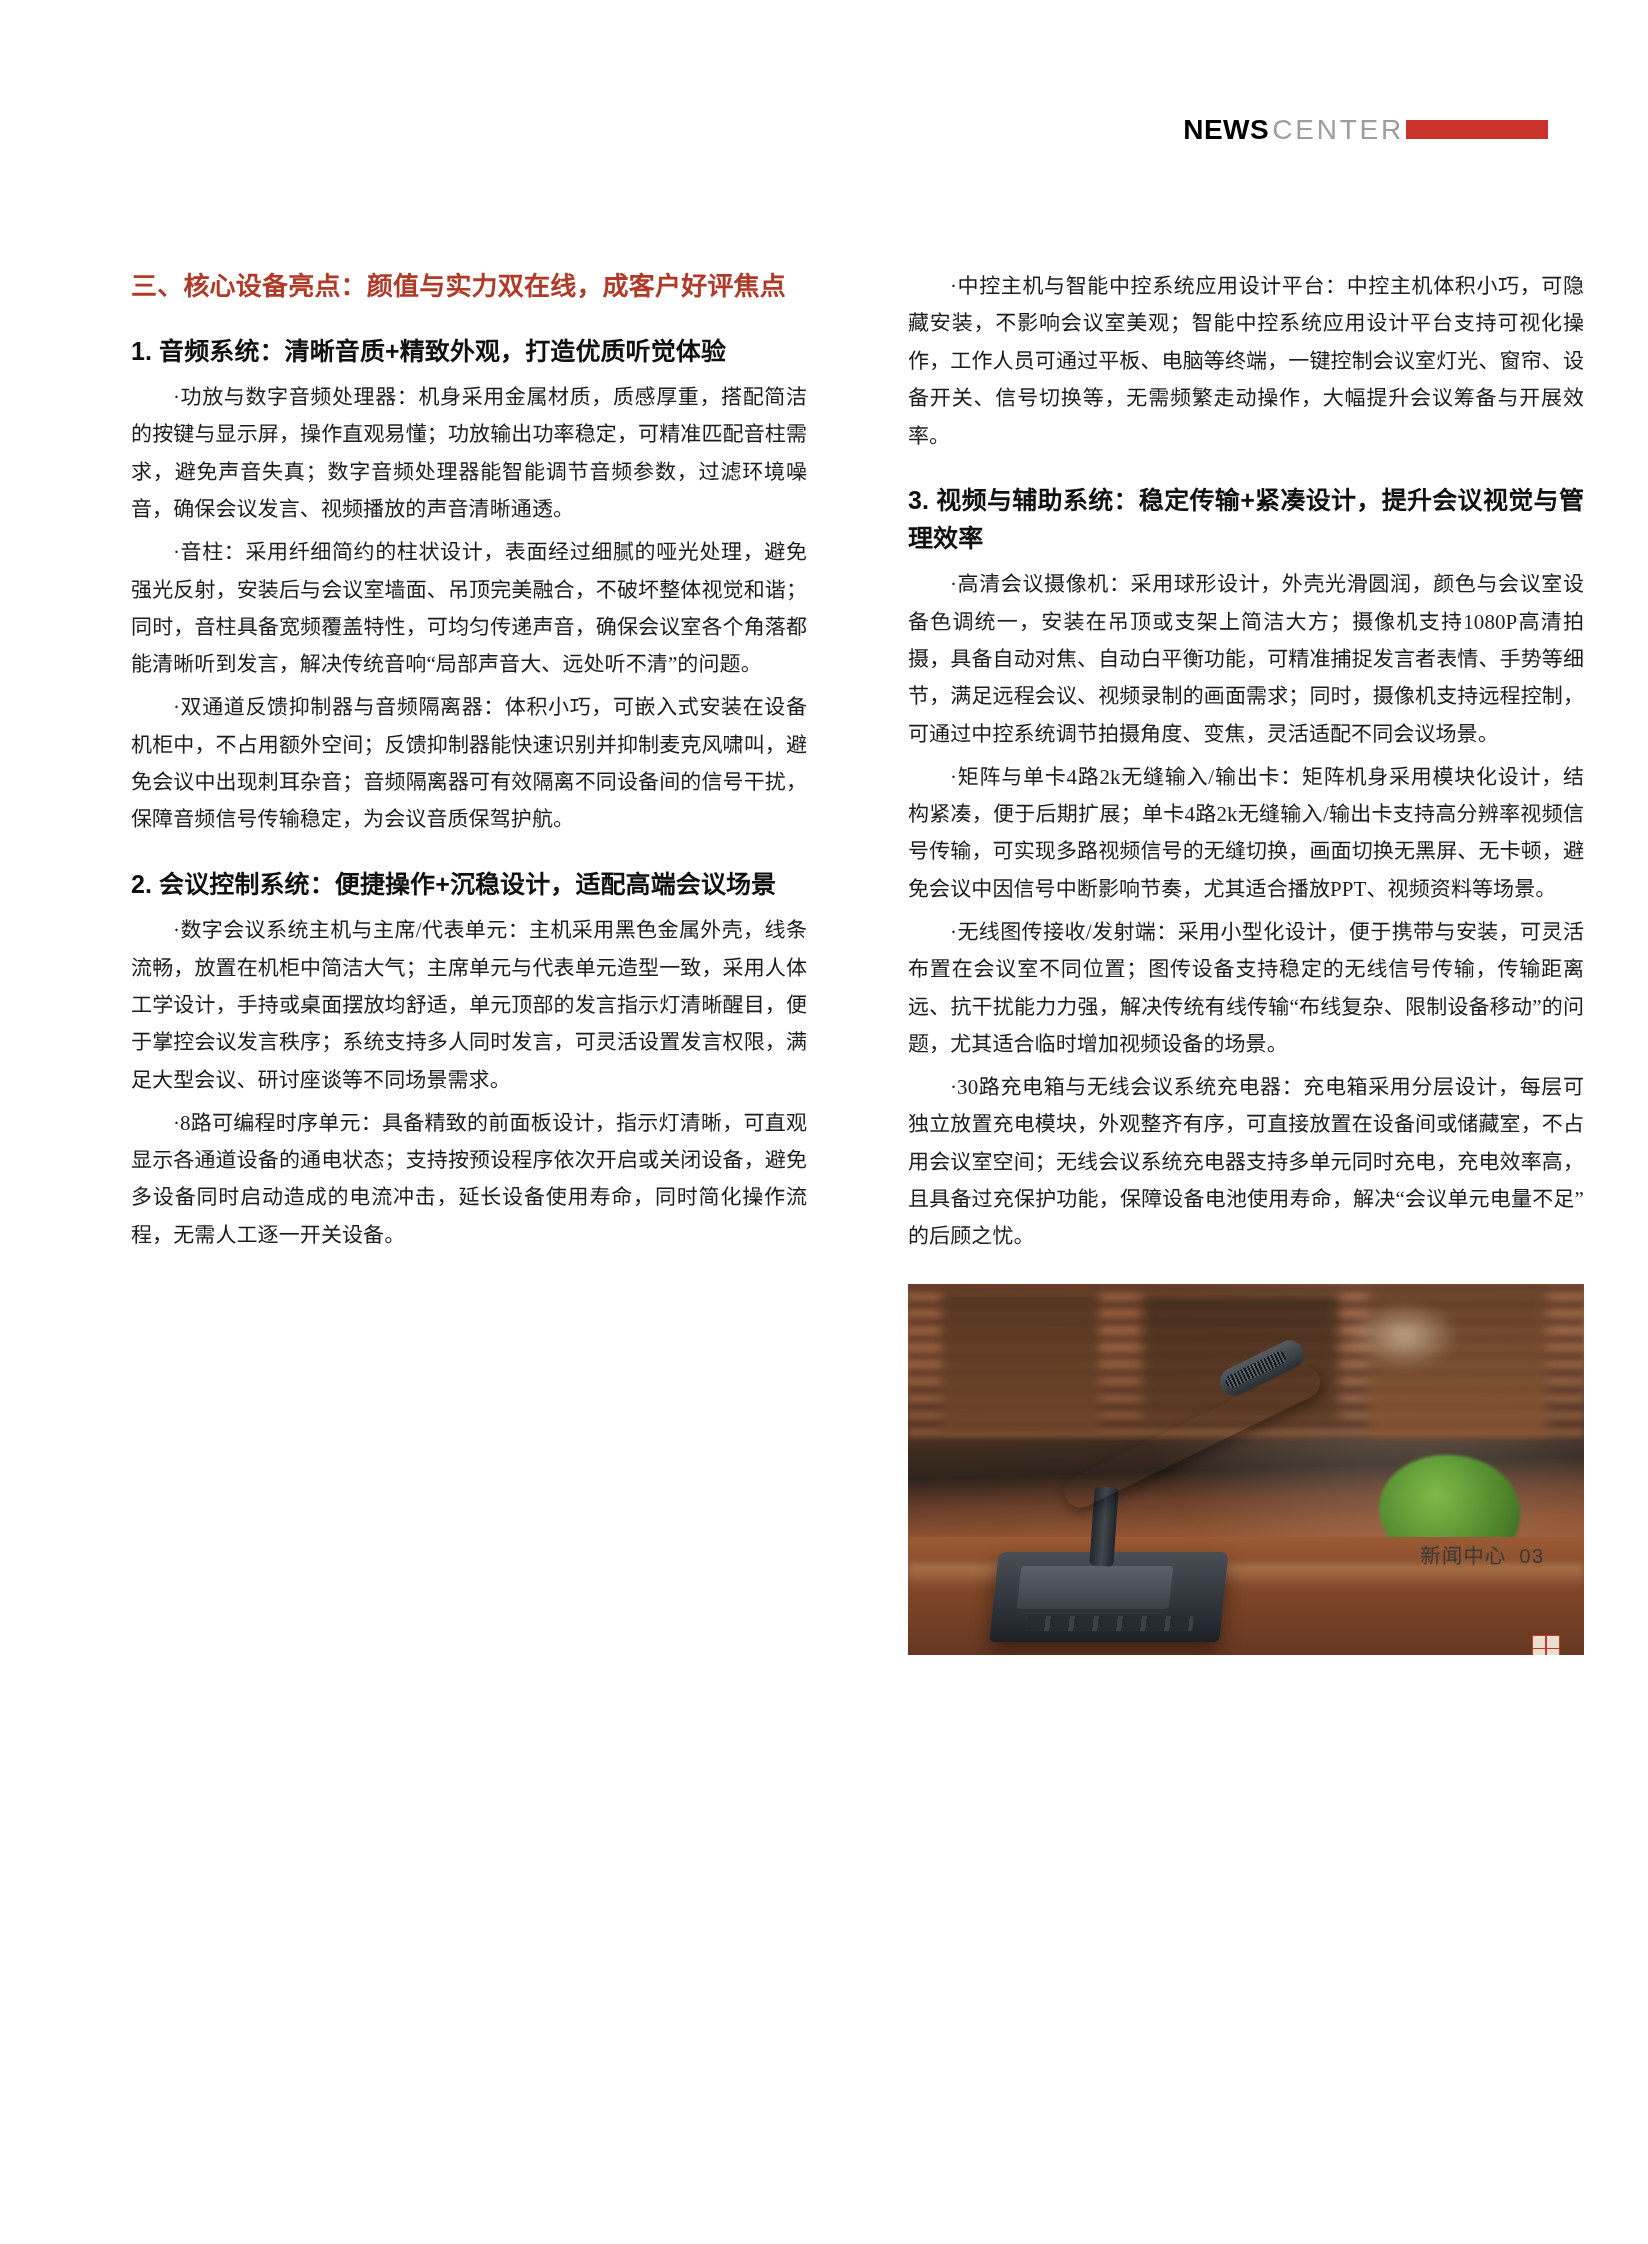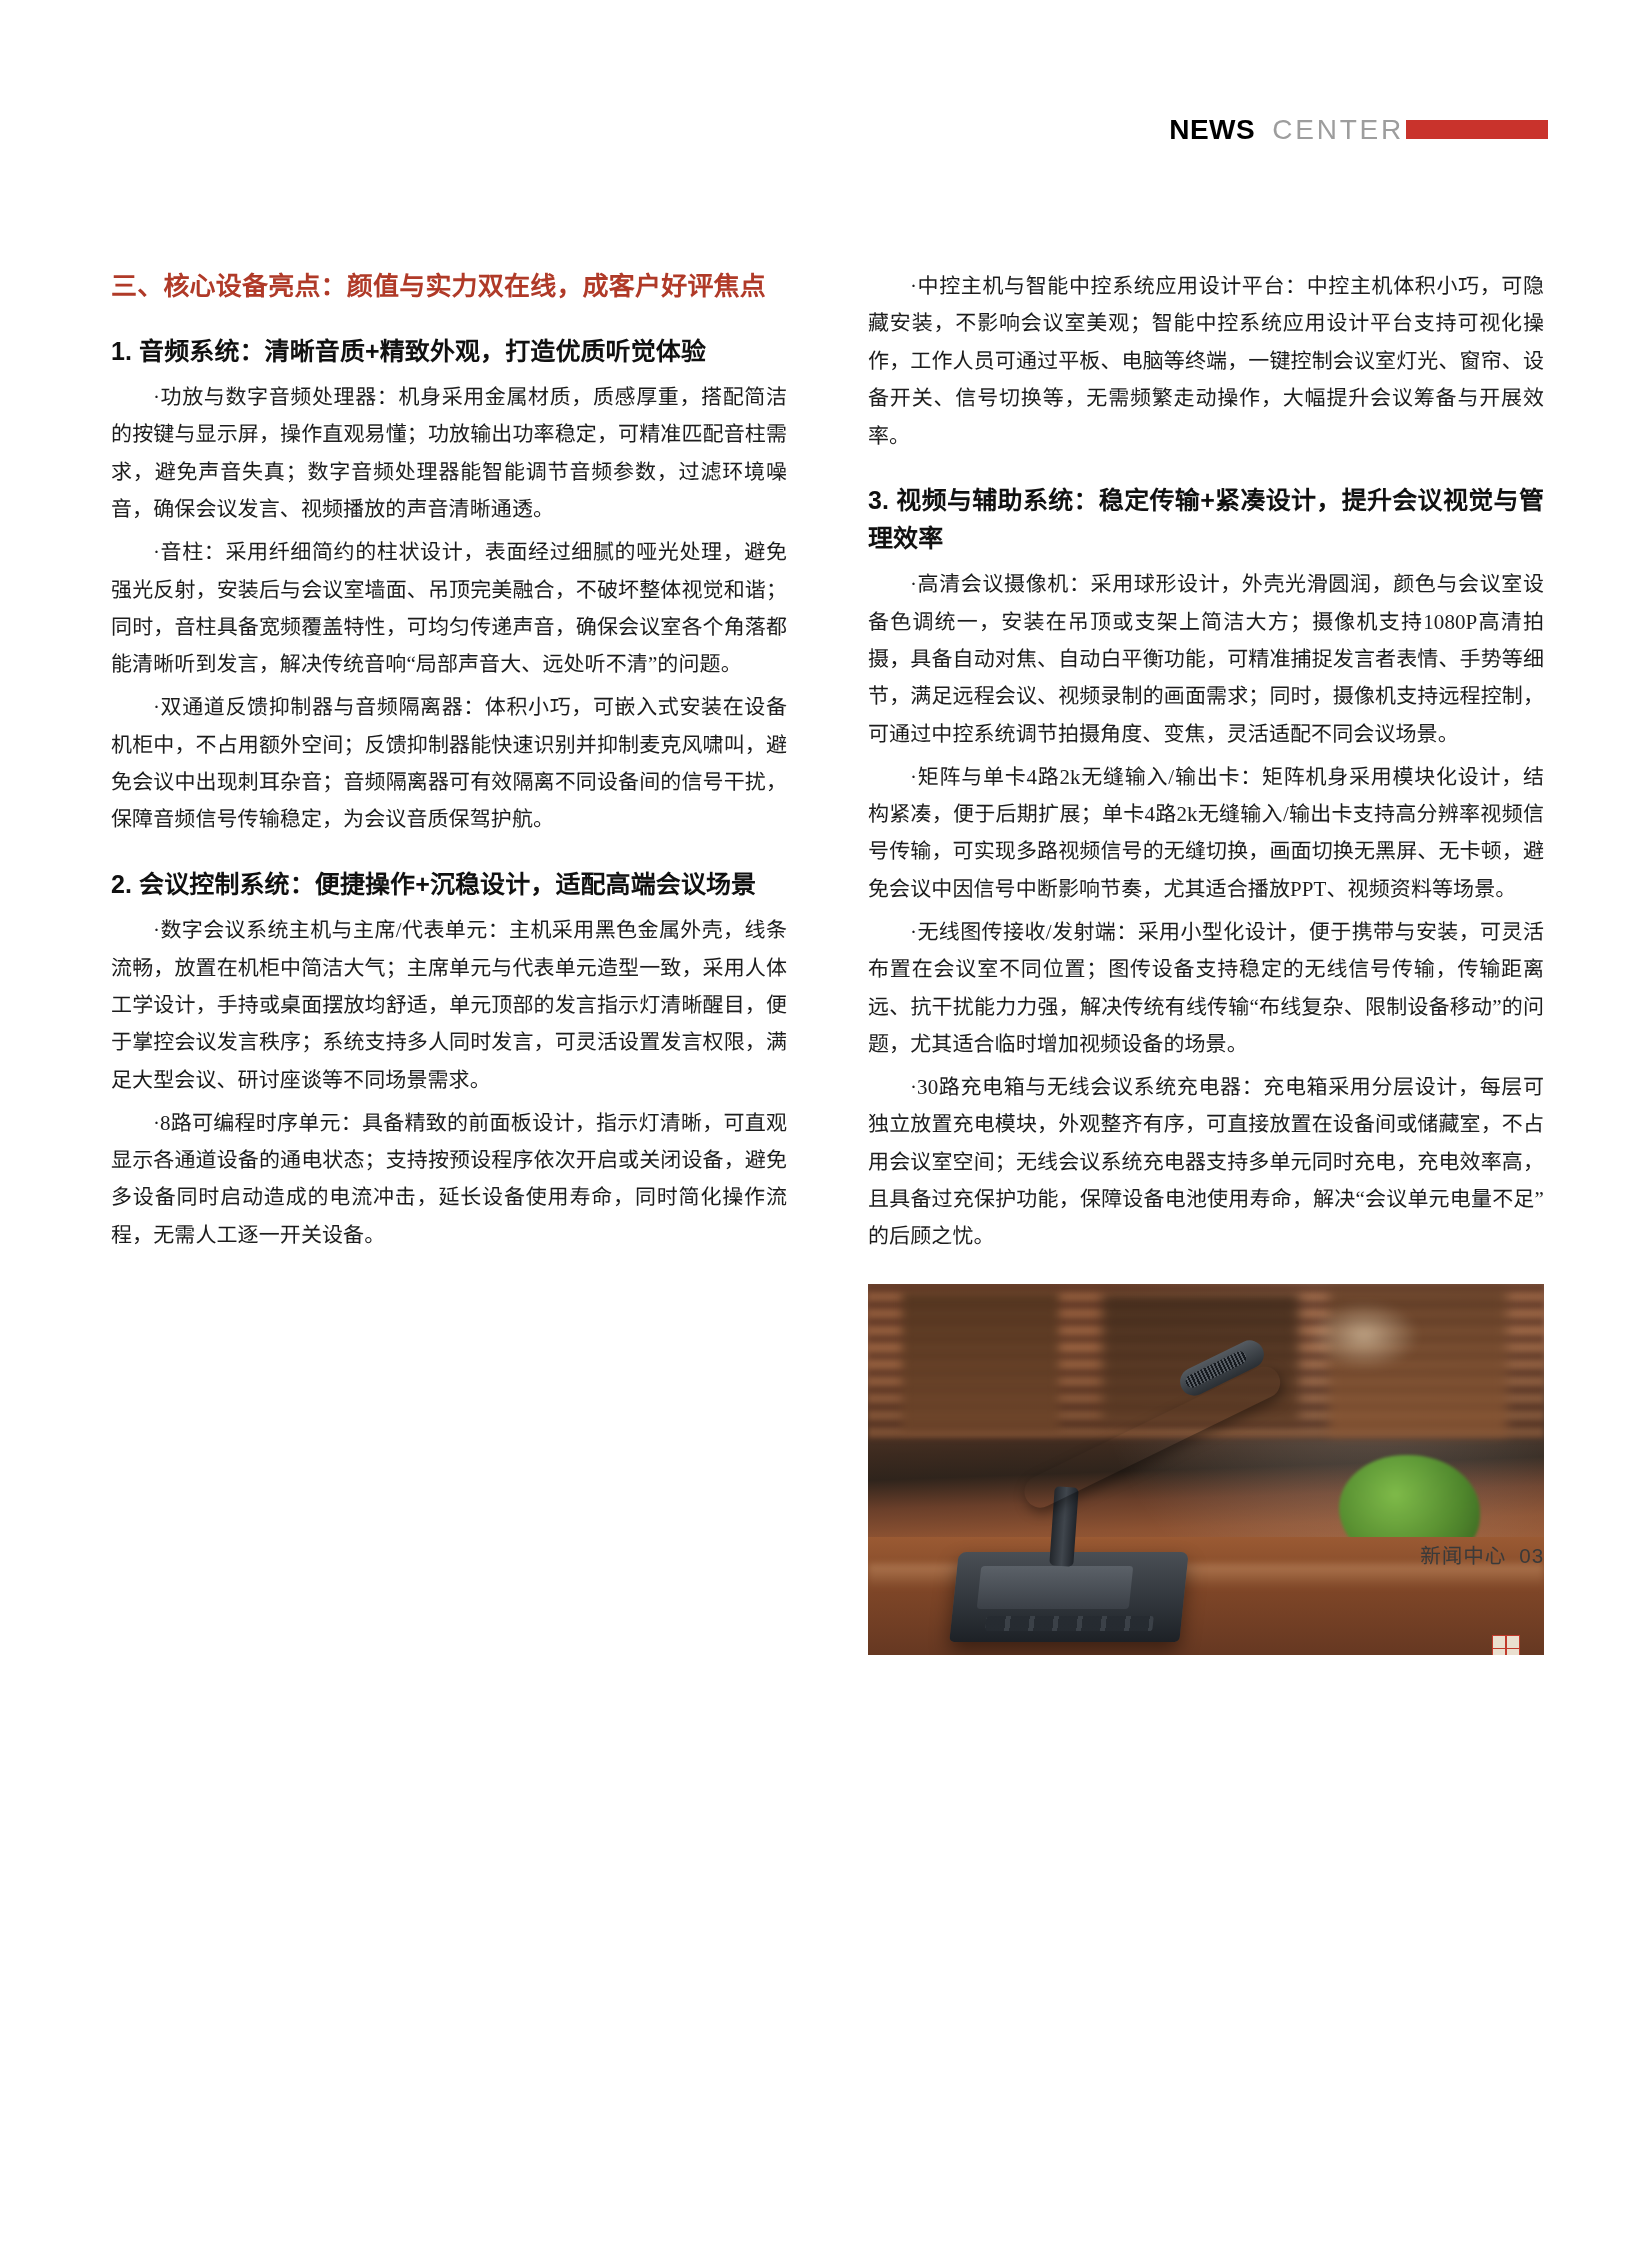--- a/index.html
+++ b/index.html
@@ -37,41 +37,42 @@
     color: #000000;
     line-height: 1;
   }
   .masthead-center {
     font-family: "Liberation Sans", "DejaVu Sans", sans-serif;
     font-size: 28px;
     font-weight: 400;
     letter-spacing: 2.8px;
     color: #9d9d9d;
     line-height: 1;
-    margin-left: 17px;
+    margin-left: 3px;
   }
   .masthead-bar {
     width: 142px;
     height: 19.7px;
     background: #c9332c;
     margin-left: 1.9px;
   }
 
   
   .columns {
     position: absolute;
     top: 268px;
     left: 111px;
     width: 1433px;
     display: flex;
     gap: 81px;
   }
   .col {
     width: 676px;
     flex: 0 0 676px;
+    margin-left: 20px;
   }
 
   
   .section-title {
     font-family: "Liberation Sans", "DejaVu Sans", sans-serif;
     font-size: 26px;
     font-weight: 700;
     color: #b03a28;
     letter-spacing: 0.2px;
     line-height: 1.45;

